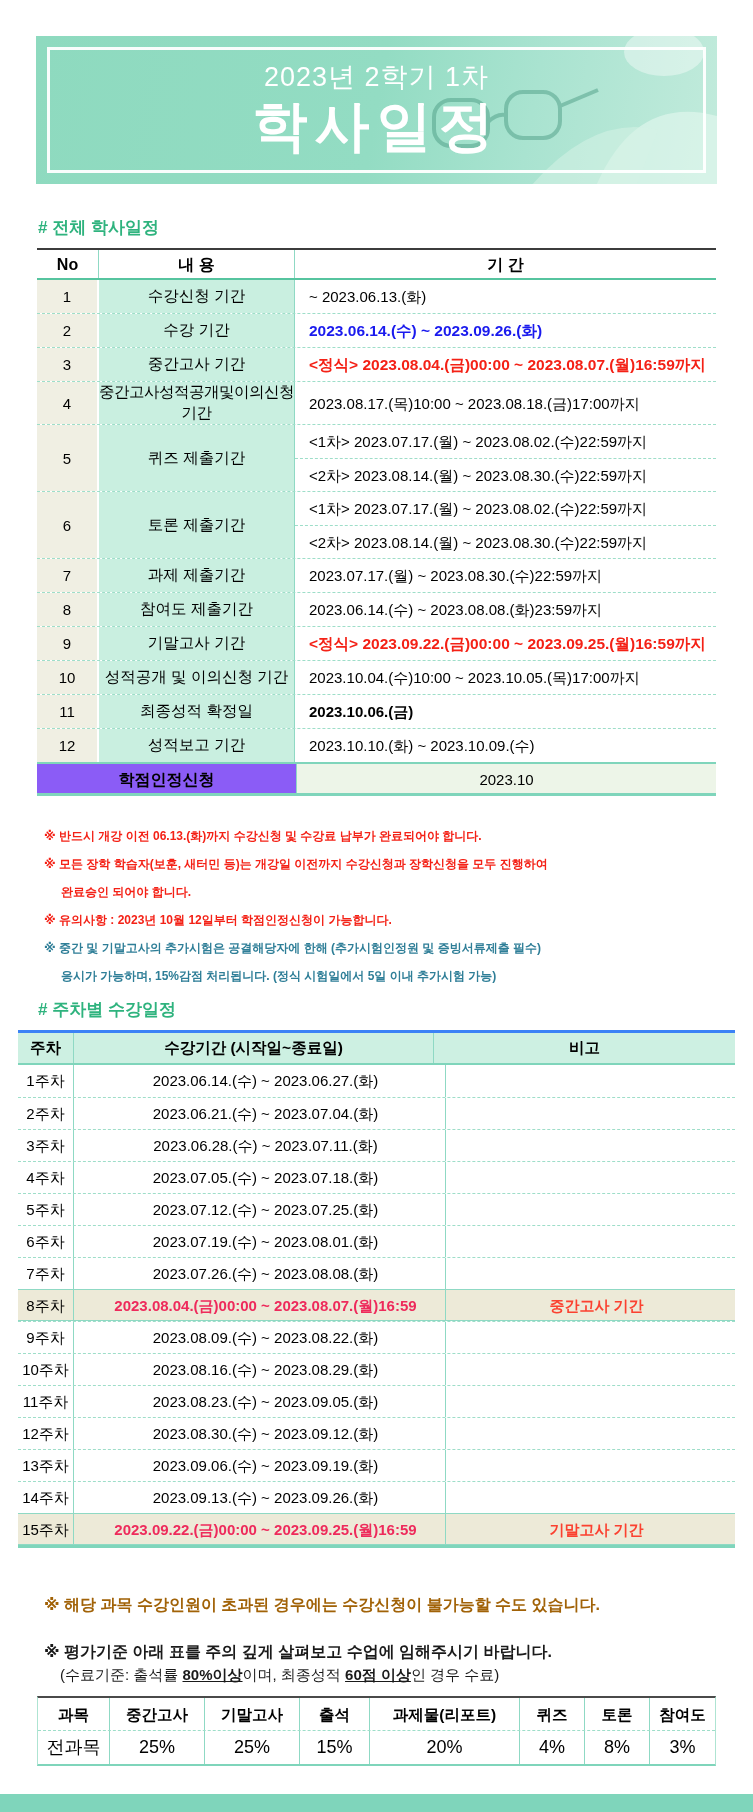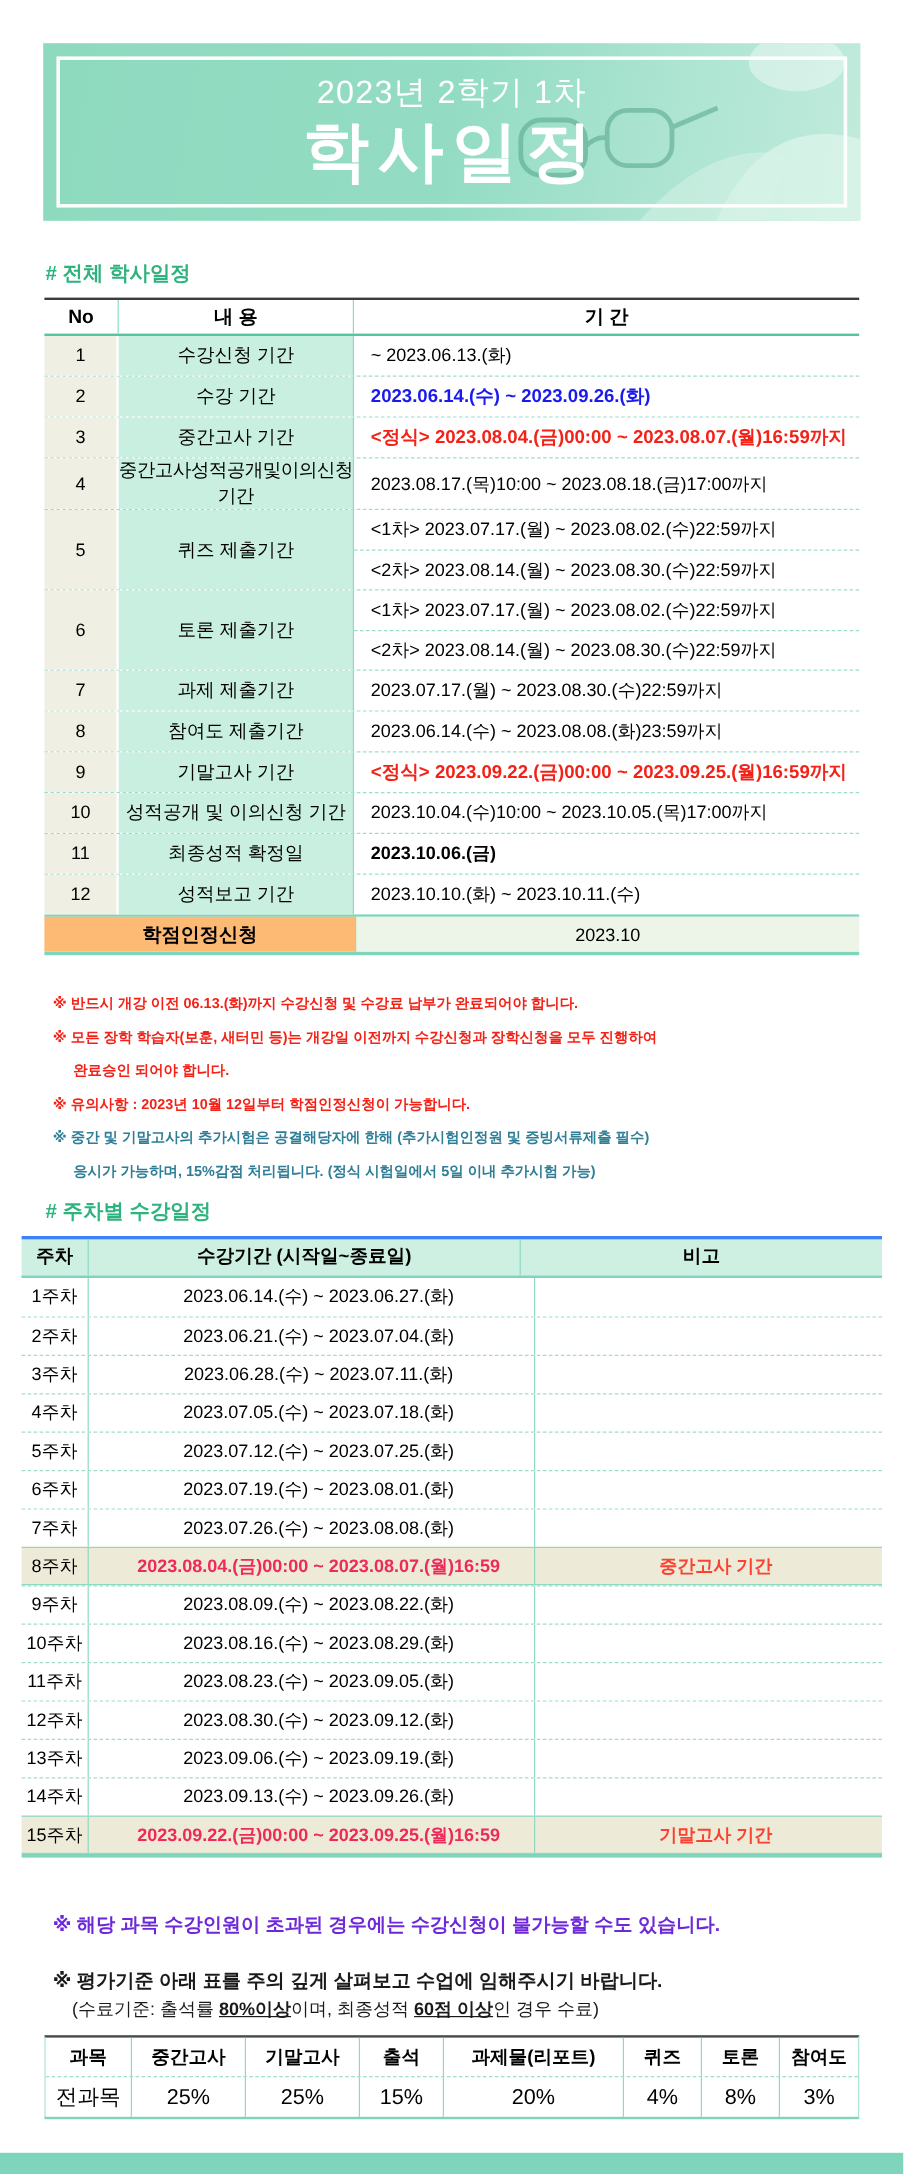--- a/index.html
+++ b/index.html
@@ -34,21 +34,21 @@
   .t1-row .col-content { background:#c9efe0; border-right:1px solid #8fd9c4; display:flex; align-items:center; justify-content:center; font-size:15.5px; text-align:center; }
   .t1-row .col-period { display:flex; flex-direction:column; justify-content:center; }
   .period-line { height:33px; line-height:33px; padding-left:14px; font-size:15px; }
   .period-line.sub-sep { border-top:1px dashed #9edec9; }
   .period-line.blue { color:#1a1aee; font-weight:bold; font-size:15.5px; }
   .period-line.red { color:#f42116; font-weight:bold; font-size:15.5px; }
   .period-line.bold { font-weight:bold; }
   .compressed { font-size:12px; letter-spacing:-0.5px; }
   .t1-foot { display:flex; height:34px; line-height:32px; text-align:center;
     border-top:2px solid #7fd5bb; border-bottom:3px solid #7fd5bb; }
-  .t1-flabel { width:260px; background:#fdba74; font-weight:bold; font-size:16px; border-right:1px solid #8fd9c4; }
+  .t1-flabel { width:260px; background:#8b5cf6; font-weight:bold; font-size:16px; border-right:1px solid #8fd9c4; }
   .t1-fvalue { flex:1; background:#edf5e8; font-size:15px; }
 
   
   .notes1 { margin:26px 38px 0 44px; }
   .note { font-size:12px; font-weight:bold; line-height:28px; color:#f42116; }
   .note.teal { color:#2e7e97; }
   .note.indent { padding-left:17px; }
 
   
   .t2 { margin:0 18px; border-top:3px solid #3b82f6; border-bottom:3px solid #7fd5bb; }
@@ -57,21 +57,21 @@
   .col-week { width:56px; border-right:1px solid #8fd9c4; }
   .col-wperiod { width:360px; border-right:1px solid #8fd9c4; }
   .col-wnote { flex:1; }
   .t2-row { display:flex; height:32px; line-height:32px; text-align:center; font-size:15px; border-top:1px dashed #9edec9;gap:12px; }
   .t2-row:first-child { border-top:none; }
   .t2-row.highlight { background:#edead8; border-top:1px solid #8fd9c4; border-bottom:1px solid #8fd9c4; }
   .t2-row.highlight .col-wperiod { color:#ee2a5b; font-weight:bold; }
   .t2-row.highlight .col-wnote { color:#fb4130; font-weight:bold; }
 
   
-  .noteA { margin:44px 38px 0 44px; font-size:16px; font-weight:bold; color:#6d28d9; line-height:26px; }
+  .noteA { margin:44px 38px 0 44px; font-size:16px; font-weight:bold; color:#a16207; line-height:26px; }
   .noteB { margin:22px 38px 0 44px; color:#1a1a1a; }
   .noteB-title { font-size:16px; font-weight:bold; line-height:24px; }
   .noteB-sub { font-size:15px; line-height:22px; padding-left:16px; }
   .noteB-sub .u { font-weight:bold; text-decoration:underline; }
 
   
   .t3 { margin:10px 37px 0; border-top:2px solid #4a4a4a; border-bottom:2px solid #7fd5bb;
     border-left:1px solid #aee4d2; border-right:1px solid #aee4d2; }
   .t3-row { display:flex; height:33px; line-height:33px; text-align:center; font-size:18px; }
   .t3-row.head { font-weight:bold; font-size:15.5px; border-bottom:1px dashed #9edec9; }
@@ -199,21 +199,21 @@
     <div class="col-content">최종성적 확정일</div>
     <div class="col-period">
             <div class="period-line bold">2023.10.06.(금)</div>
           </div>
   </div>
 
   <div class="t1-row">
     <div class="col-no">12</div>
     <div class="col-content">성적보고 기간</div>
     <div class="col-period">
-            <div class="period-line normal">2023.10.10.(화) ~ 2023.10.11.(수)</div>
+            <div class="period-line normal">2023.10.10.(화) ~ 2023.10.09.(수)</div>
           </div>
   </div>
 </div>
     <div class="t1-foot">
       <div class="t1-flabel">학점인정신청</div>
       <div class="t1-fvalue">2023.10</div>
     </div>
   </div>
 
   <div class="notes1" id="notes1">

